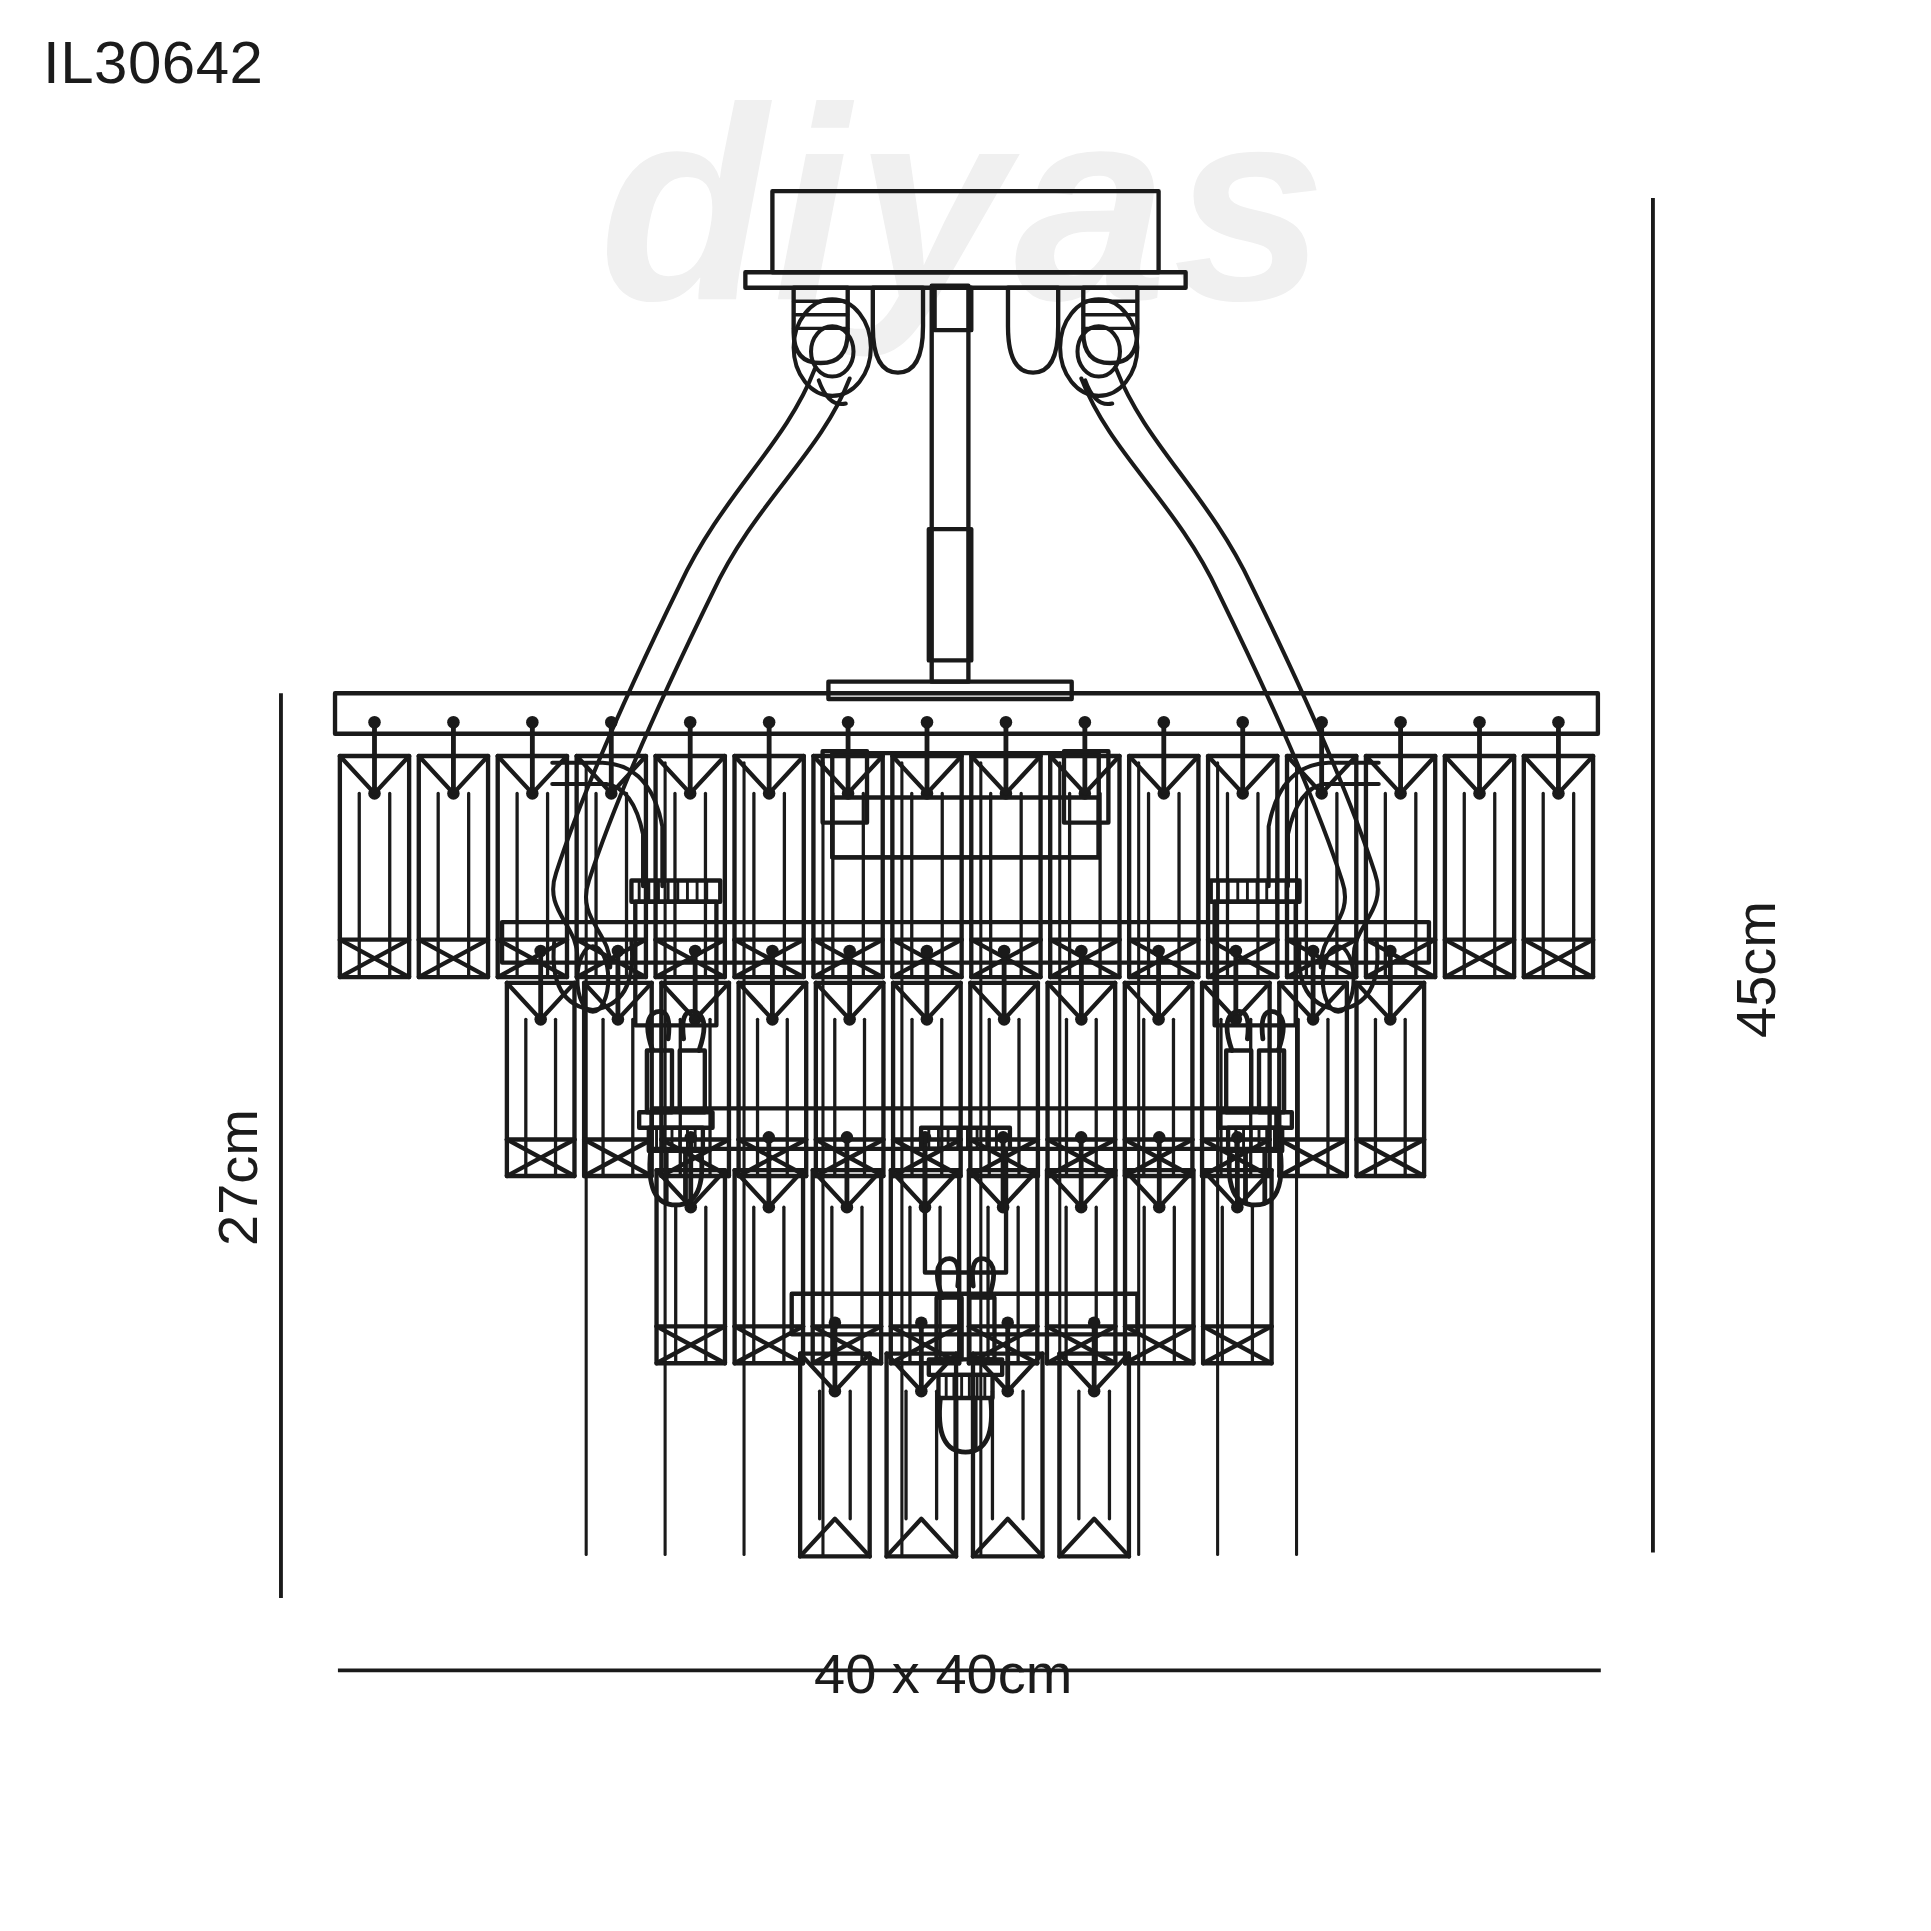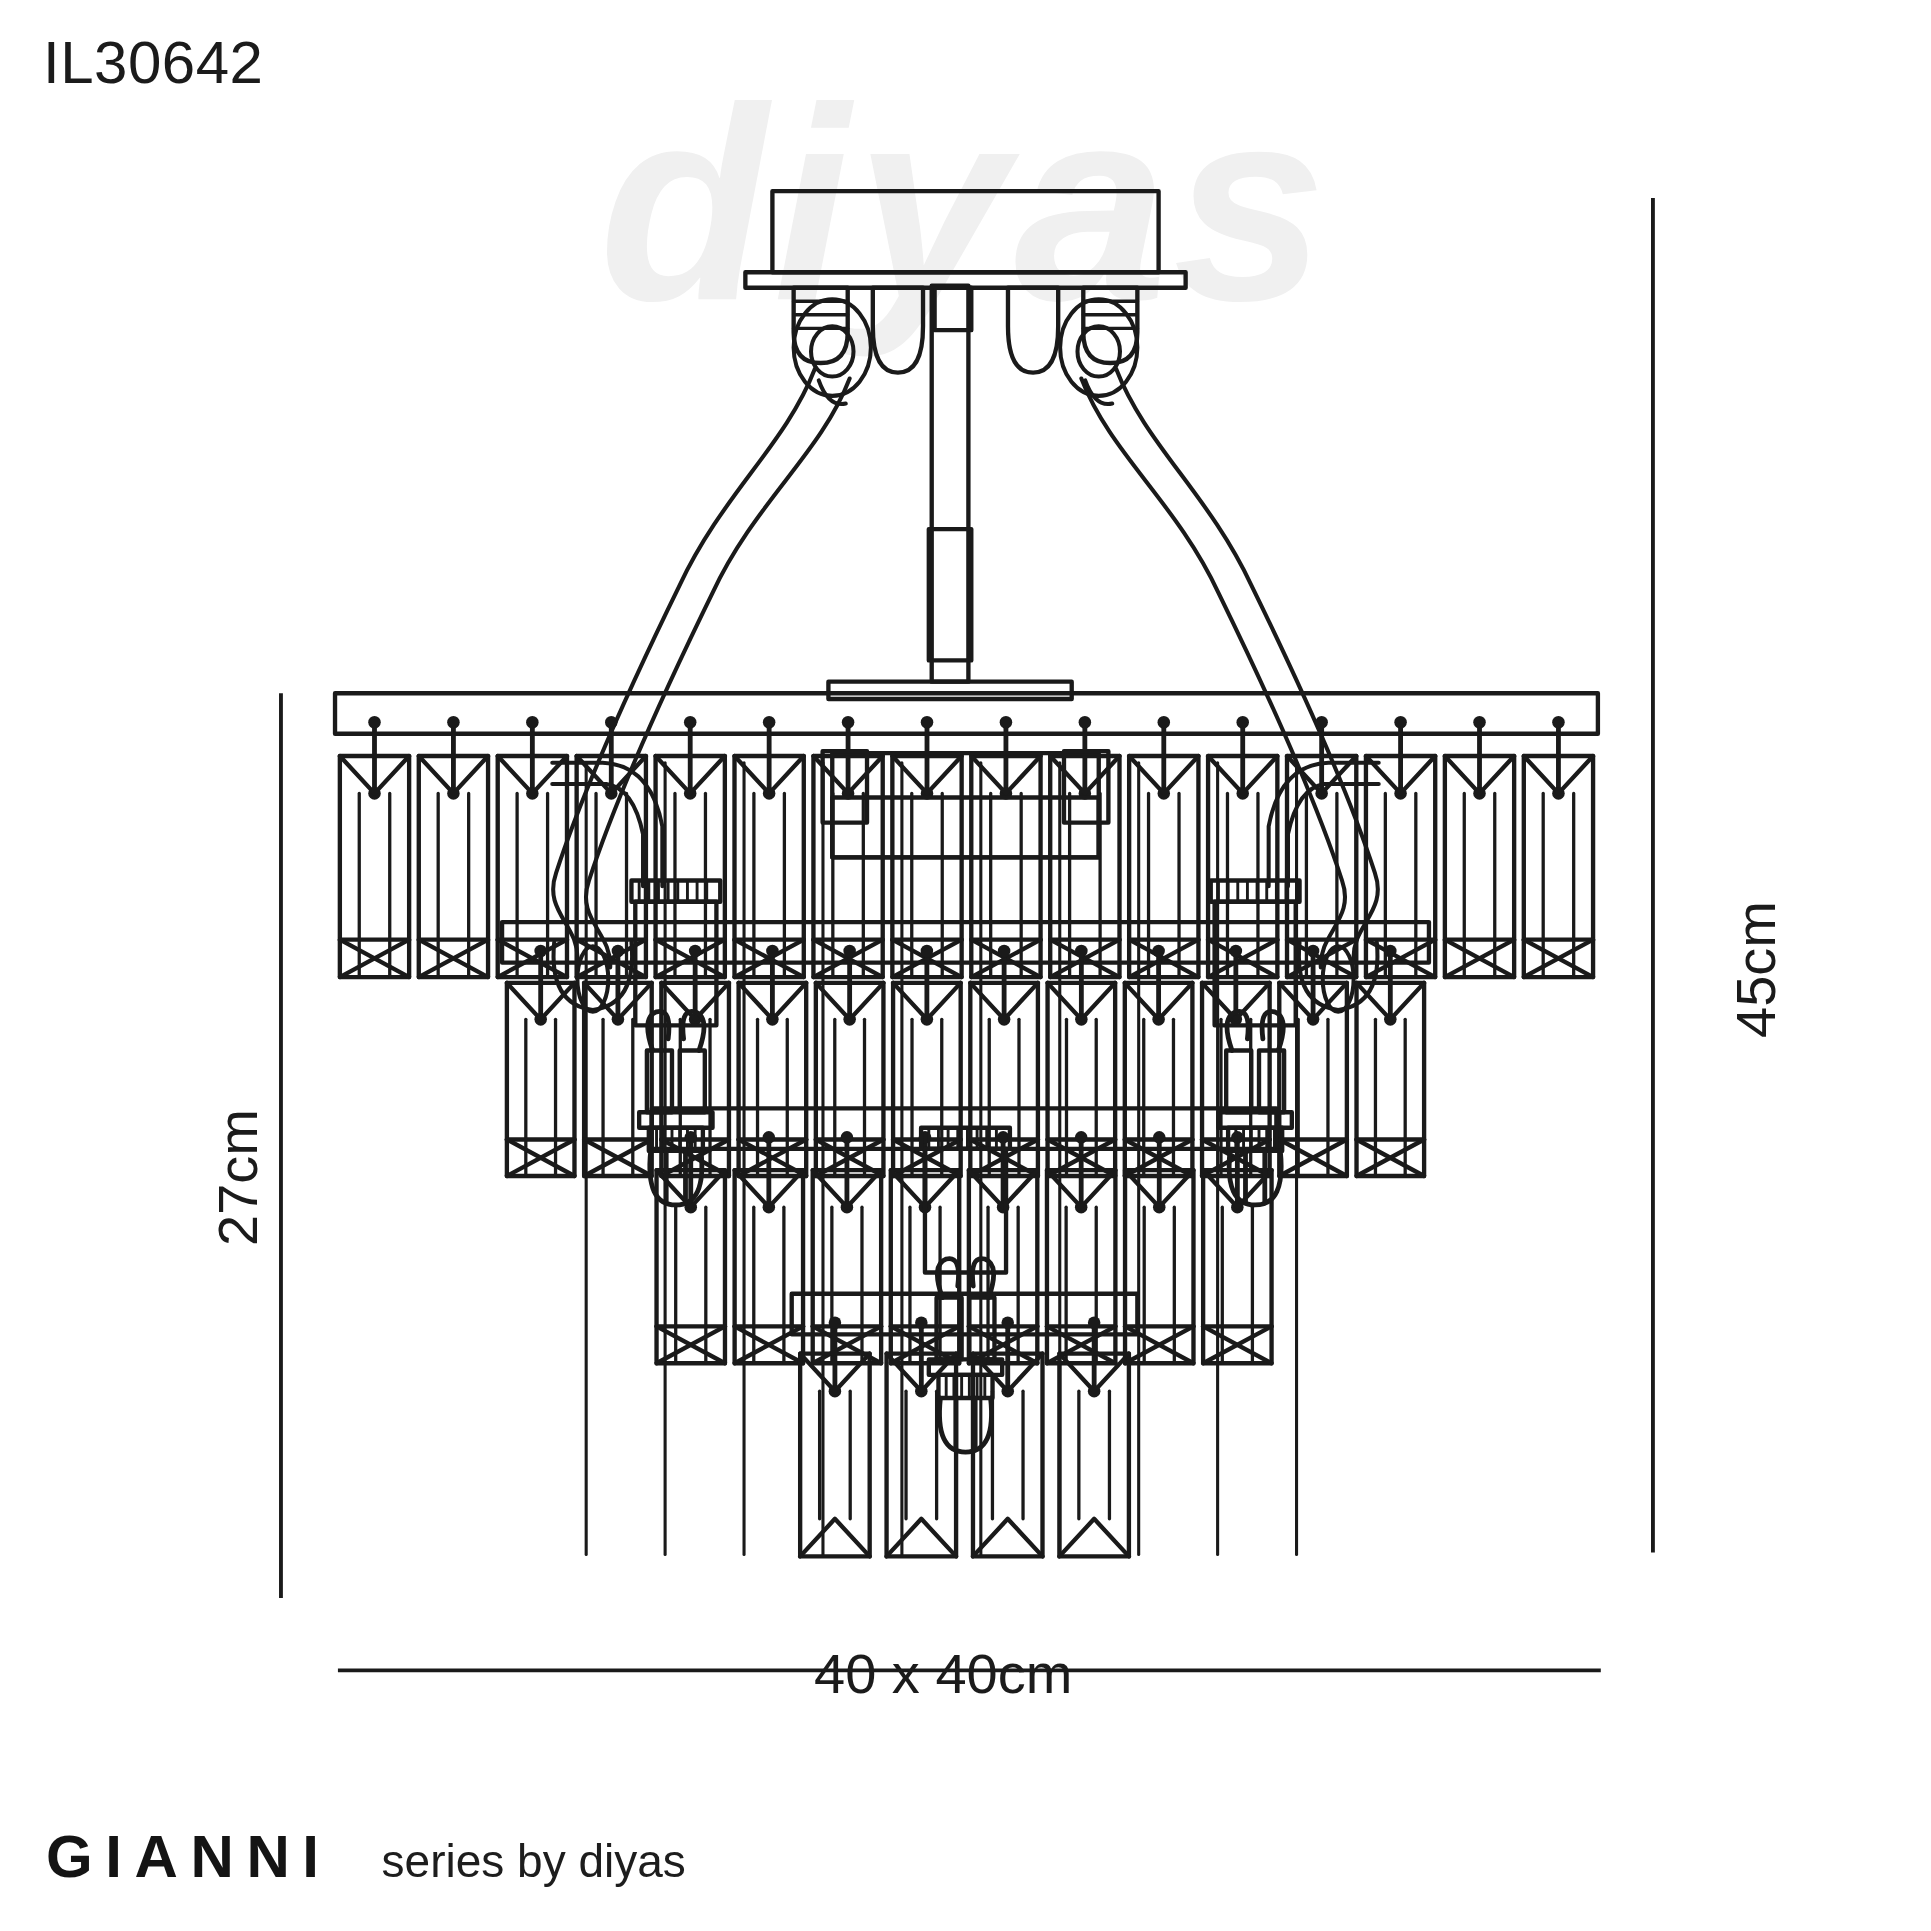--- a/index.html
+++ b/index.html
@@ -735,19 +735,15 @@
       </g>
 
   </svg>
 
   <div class="dim-label dim-vertical" style="left:1728px; top:1038px;">45cm</div>
 
   <div class="dim-label dim-vertical" style="left:210px; top:1246px;">27cm</div>
 
   <div class="dim-label" style="left:814px; top:1646px;">40 x 40cm</div>
 
-  <div class="footer">
-    <span class="brand-name">GIANNI</span>
-    <span class="brand-series">series by diyas</span>
-  </div>
 
 </div>
 
 
 </body></html>

